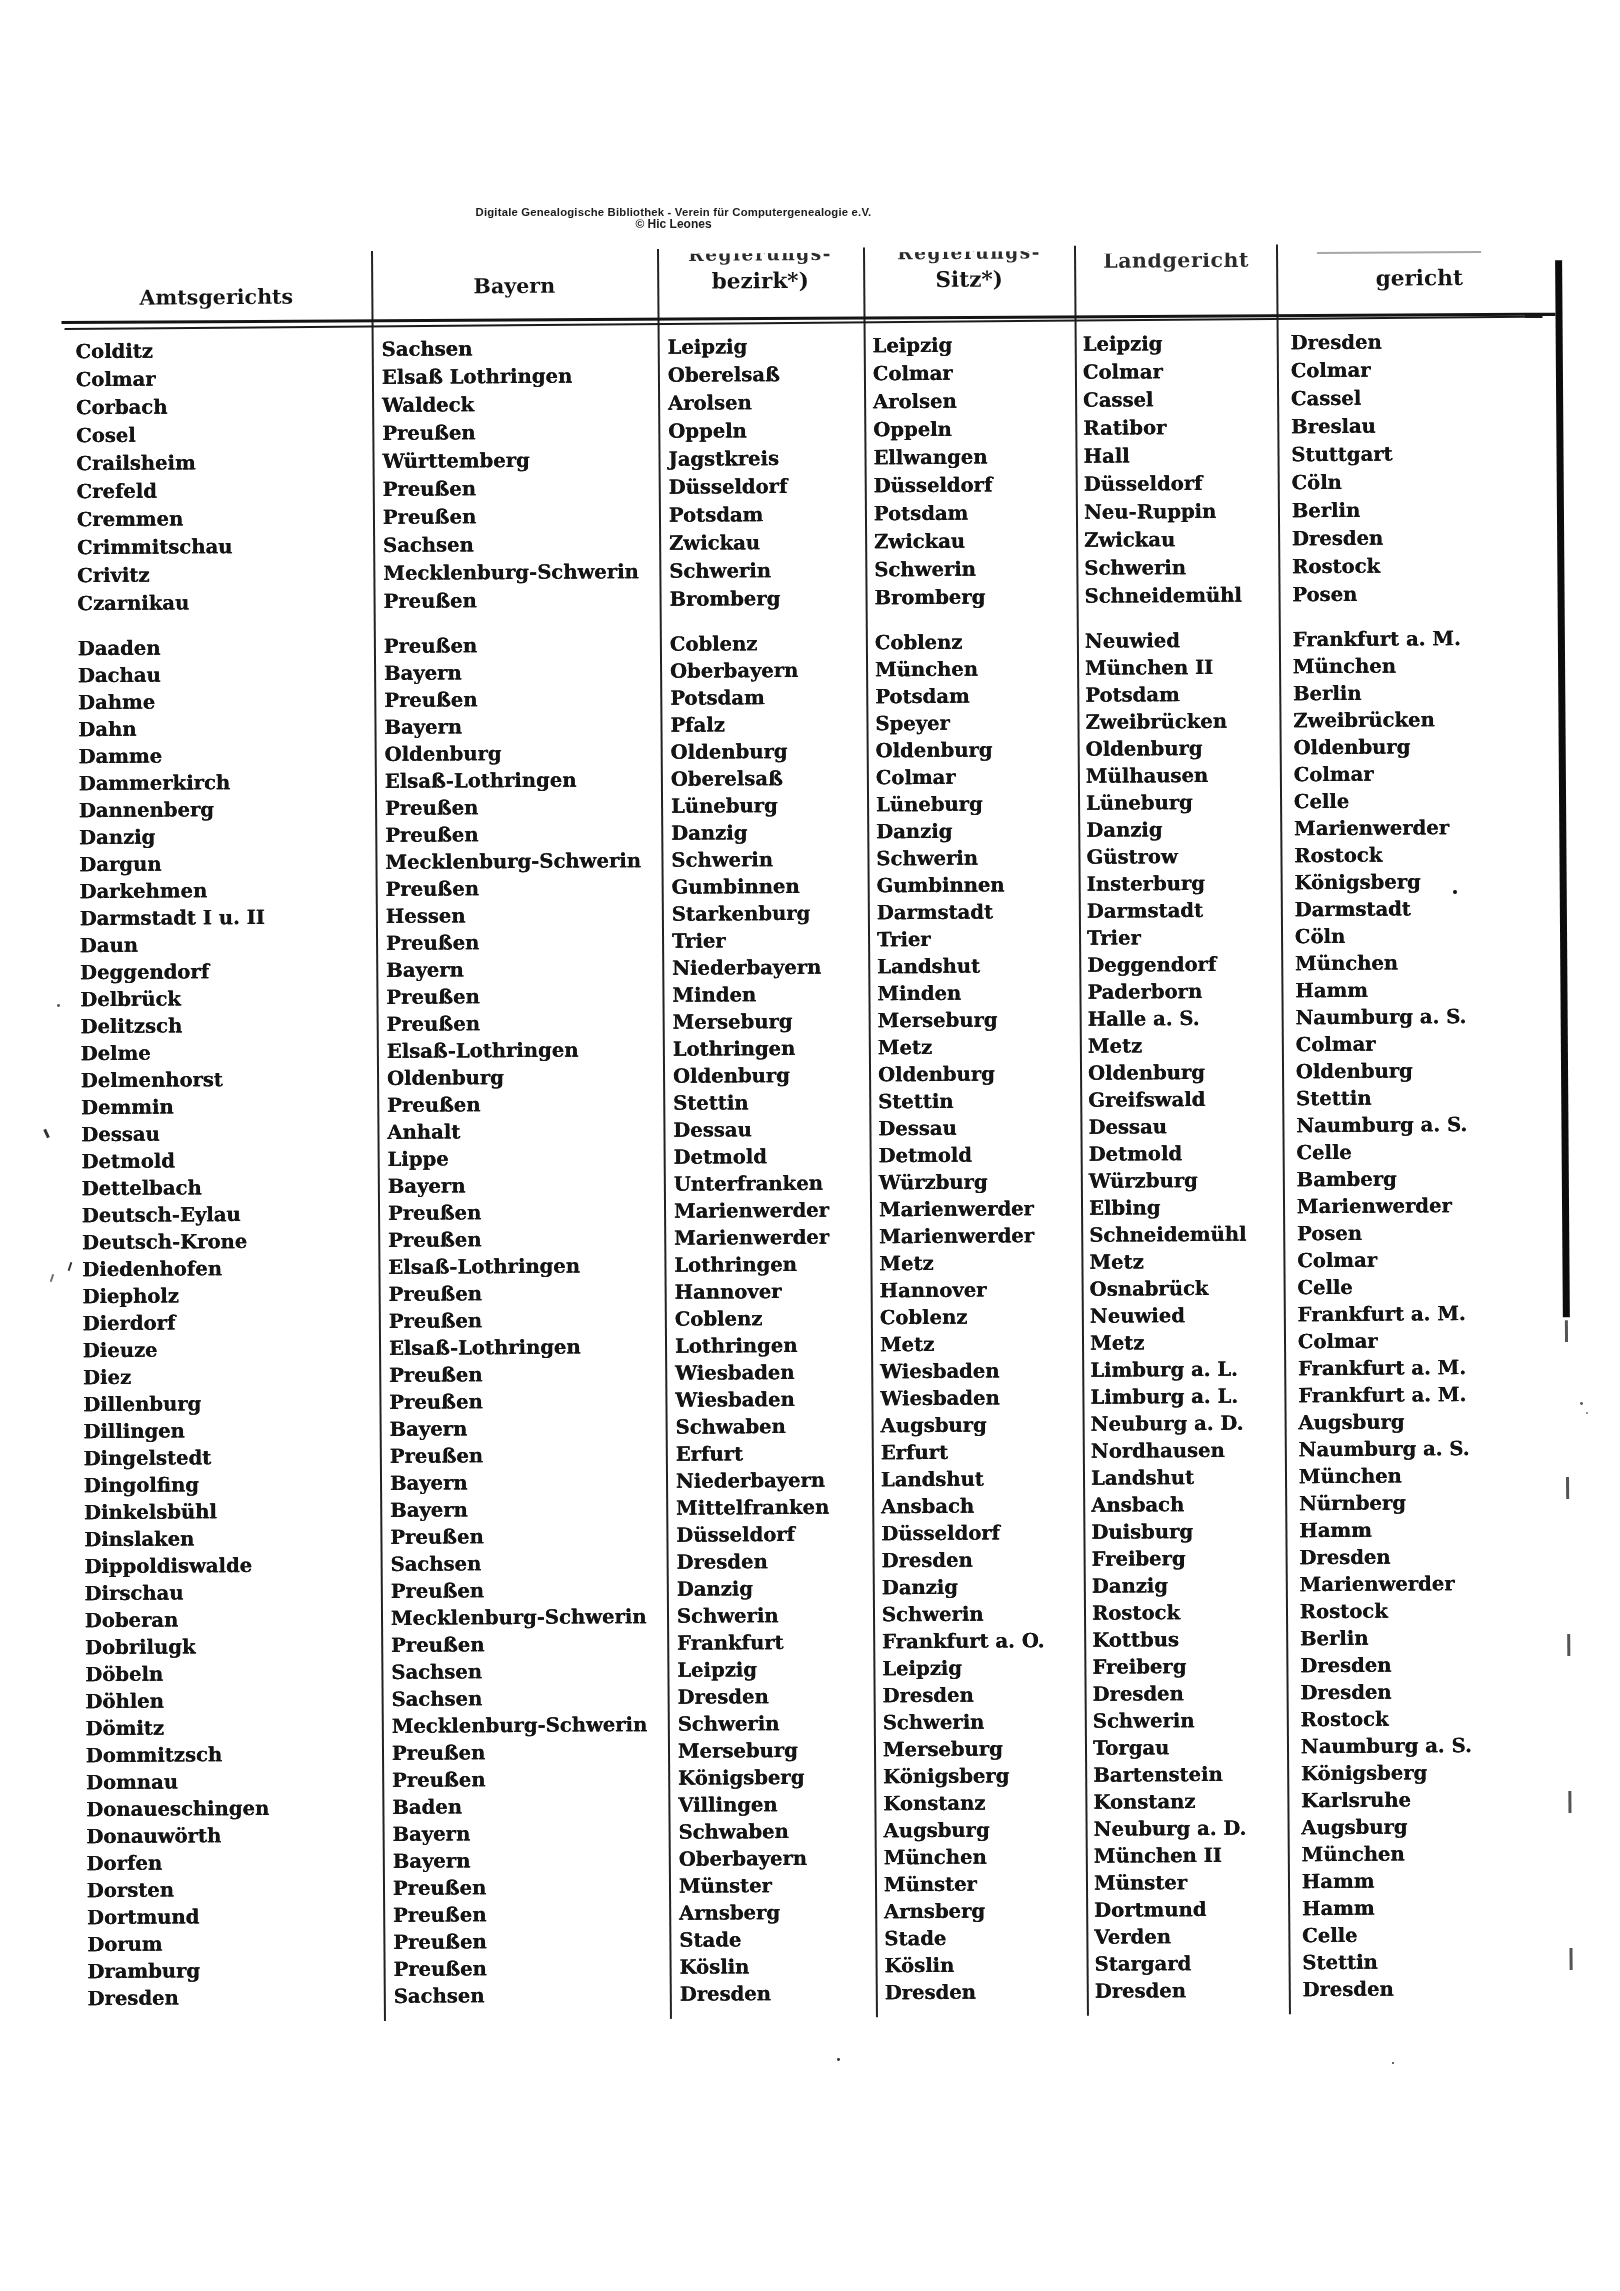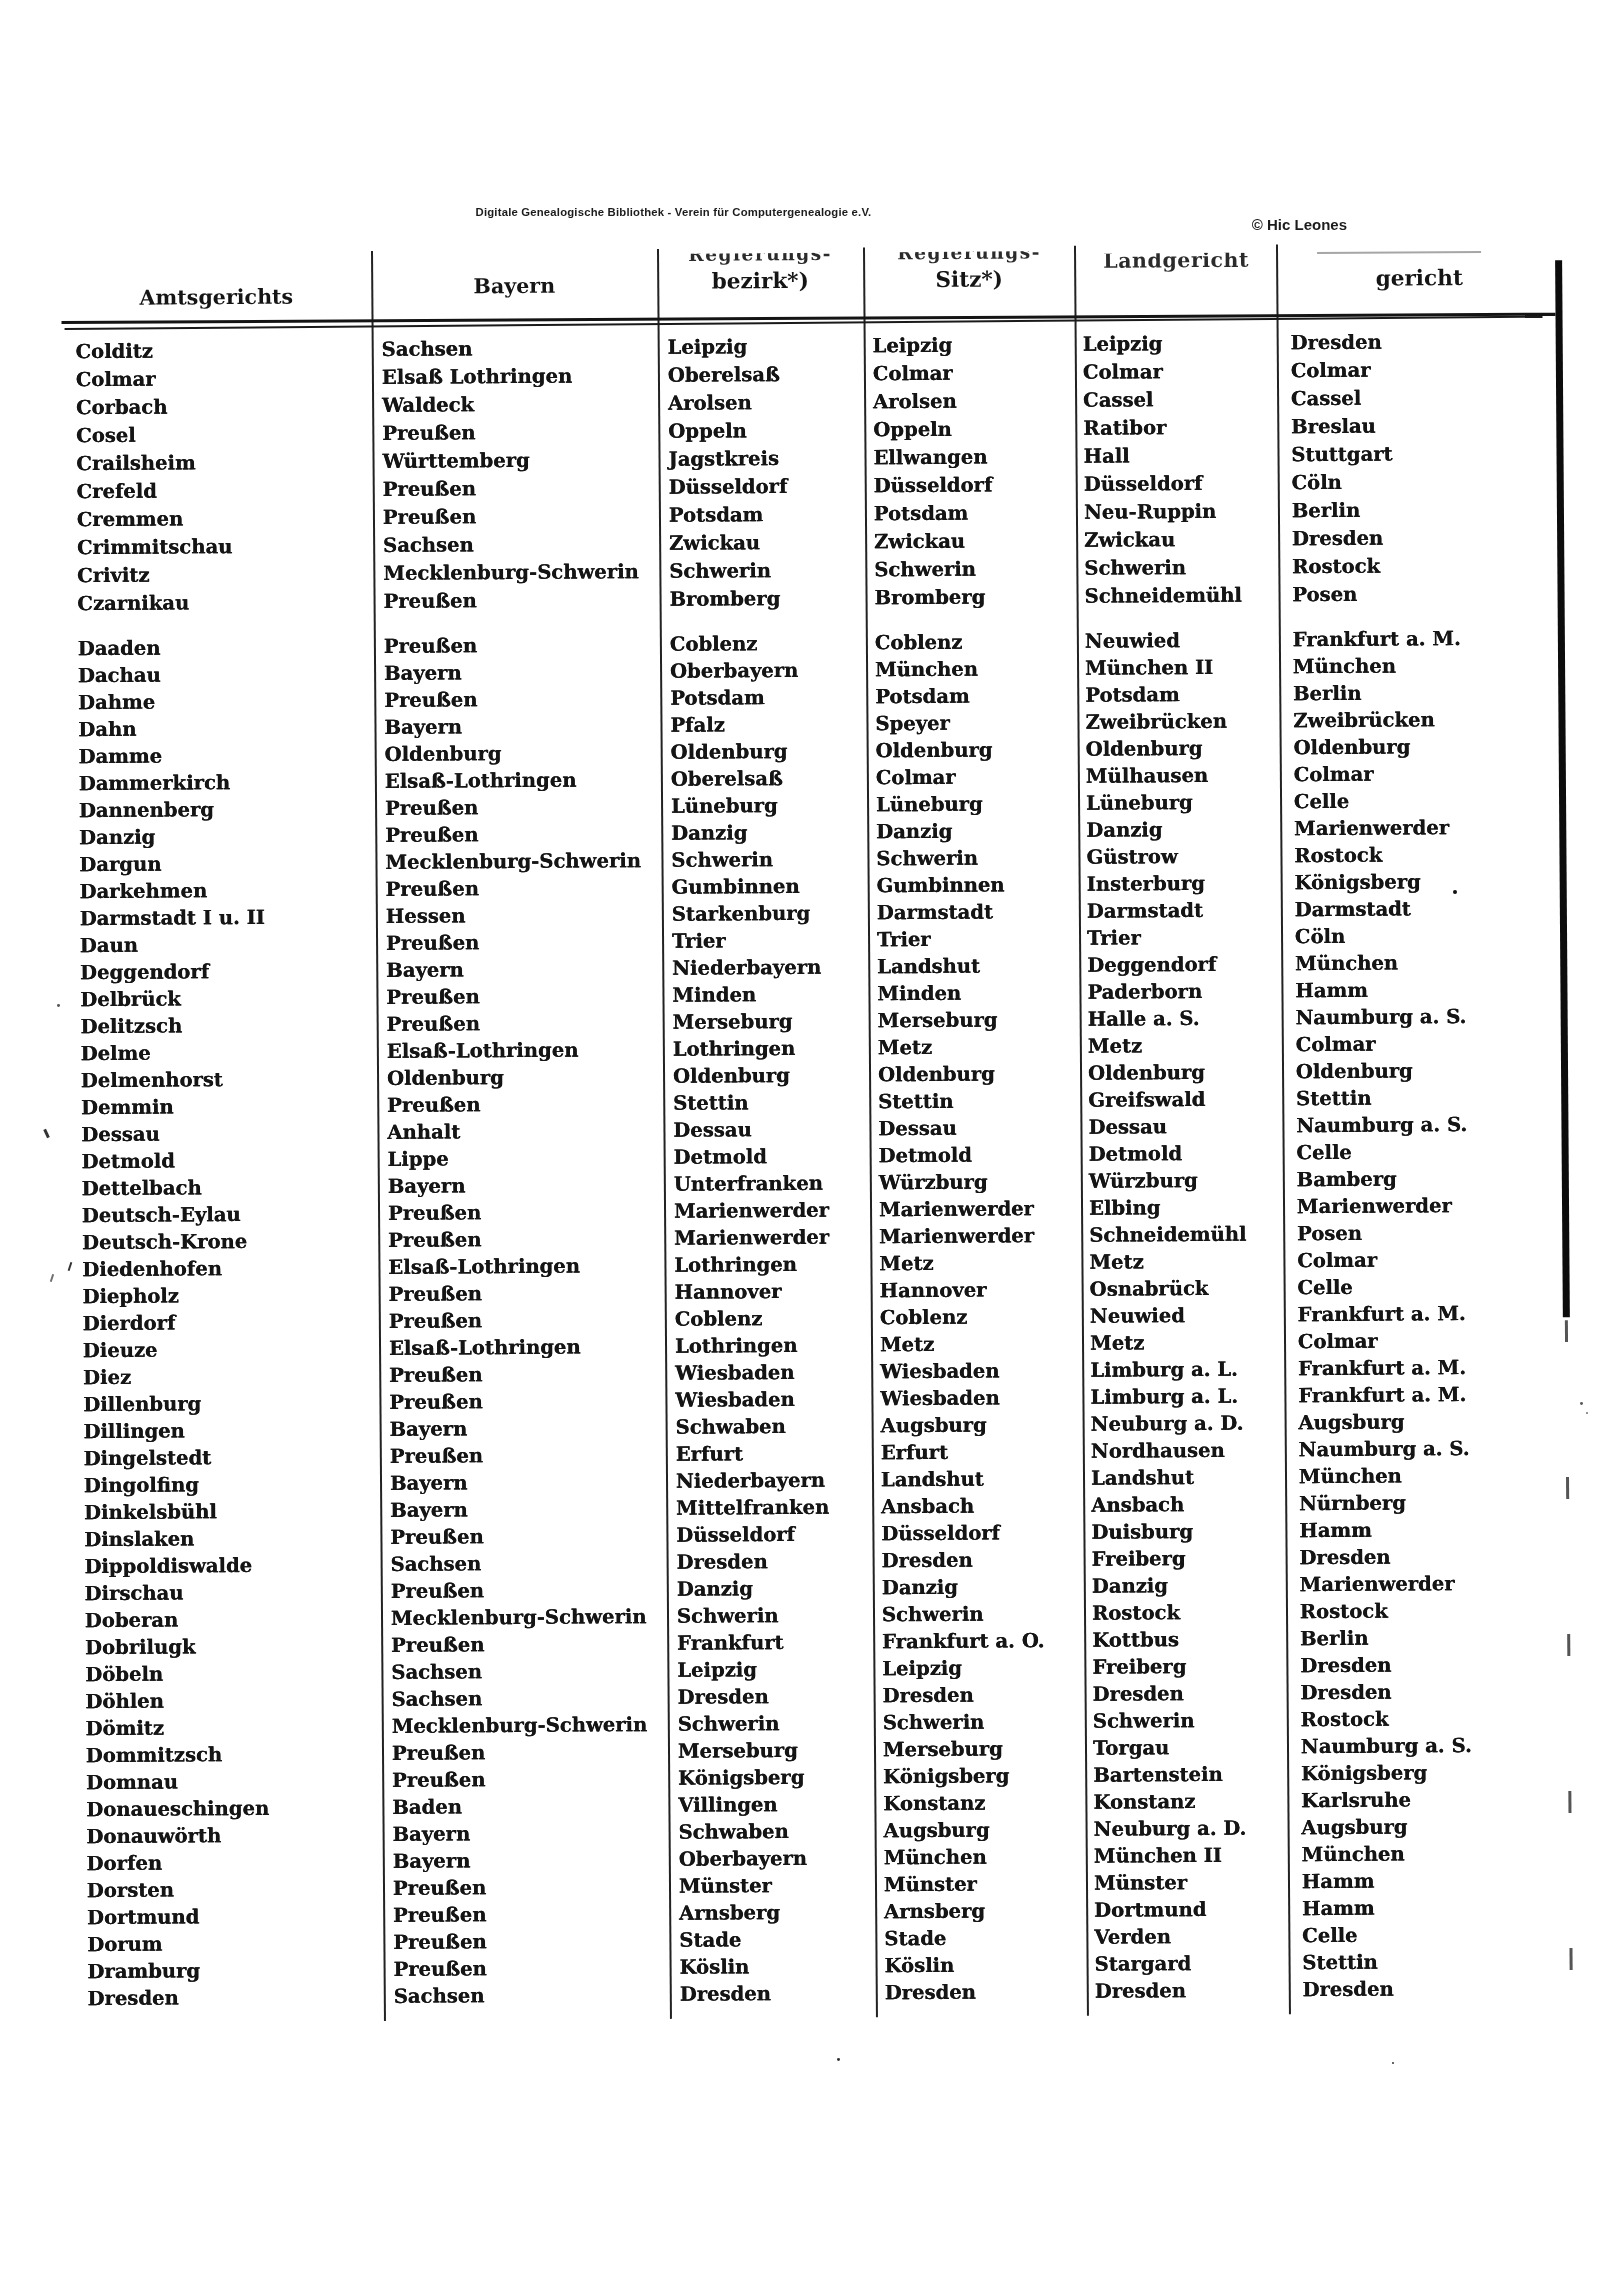--- a/index.html
+++ b/index.html
@@ -4,21 +4,21 @@
 <style>
   html,body{margin:0;padding:0;background:#e8e8e8;}
   .page{
     position:relative;width:1620px;height:2292px;background:#ffffff;
     overflow:hidden;font-family:"DejaVu Serif",serif;color:#151515;padding-left:34px;
   }
   
   .watermark{position:absolute;left:0;top:206px;width:1347px;text-align:center;
     font-family:"Liberation Sans",sans-serif;font-weight:bold;color:#1c1c1c;}
   .wm1{font-size:11.3px;line-height:12.7px;letter-spacing:0.2px;}
-  .wm2{font-size:15px;line-height:11.8px;text-align:right;}
+  .wm2{font-size:12px;line-height:11.8px;}
   
   .table-area{position:absolute;left:61px;top:250px;width:1500px;height:1779px;
     transform:rotate(-0.42deg);transform-origin:30% 0;}
   .vline{position:absolute;top:0;width:1.6px;height:1770px;background:#222;}
   .v1{left:310px}.v2{left:596px}.v3{left:802px}.v4{left:1013px}.v5{left:1215px}
   .vright-solid{position:absolute;left:1494px;top:17.6px;width:6.9px;height:1057px;background:#0c0c0c;}
   .vright-dash{position:absolute;left:1496px;top:1078px;width:3.4px;height:692px;
     background:repeating-linear-gradient(180deg,#2a2a2a 0 21.6px,transparent 21.6px 157px);opacity:.8;}
   
   .thead{position:absolute;left:0;top:0;width:1500px;height:76px;display:grid;

